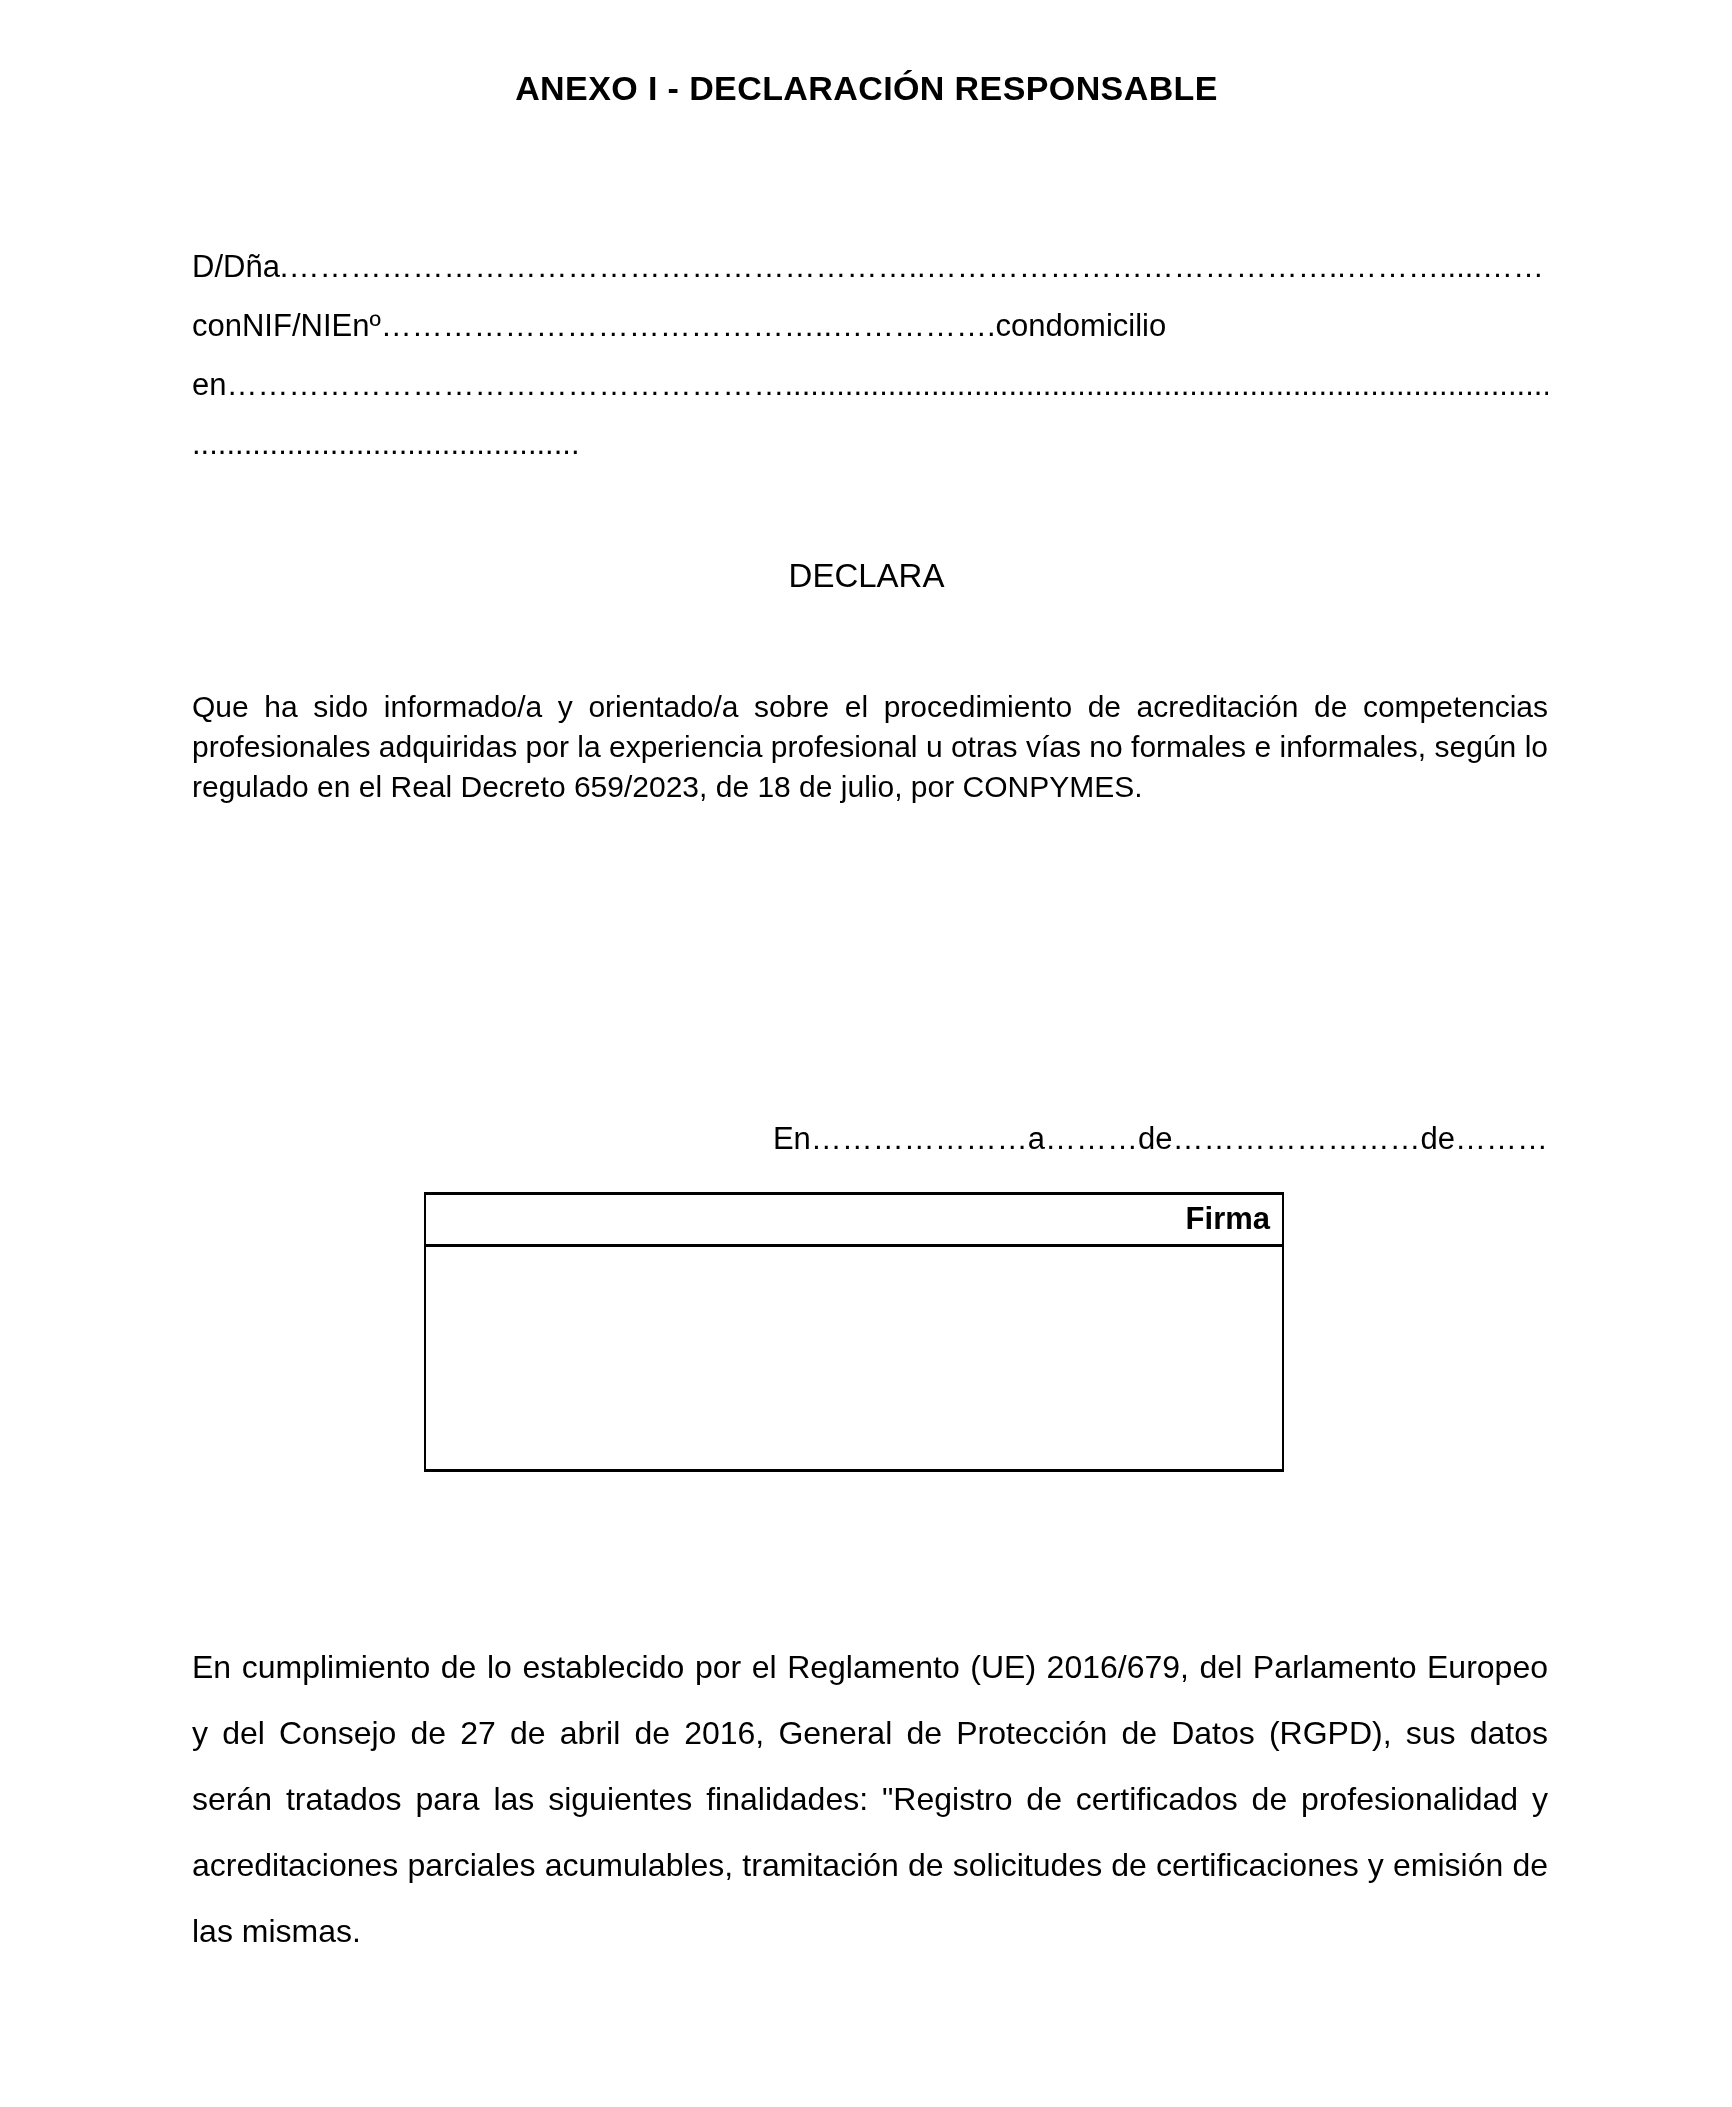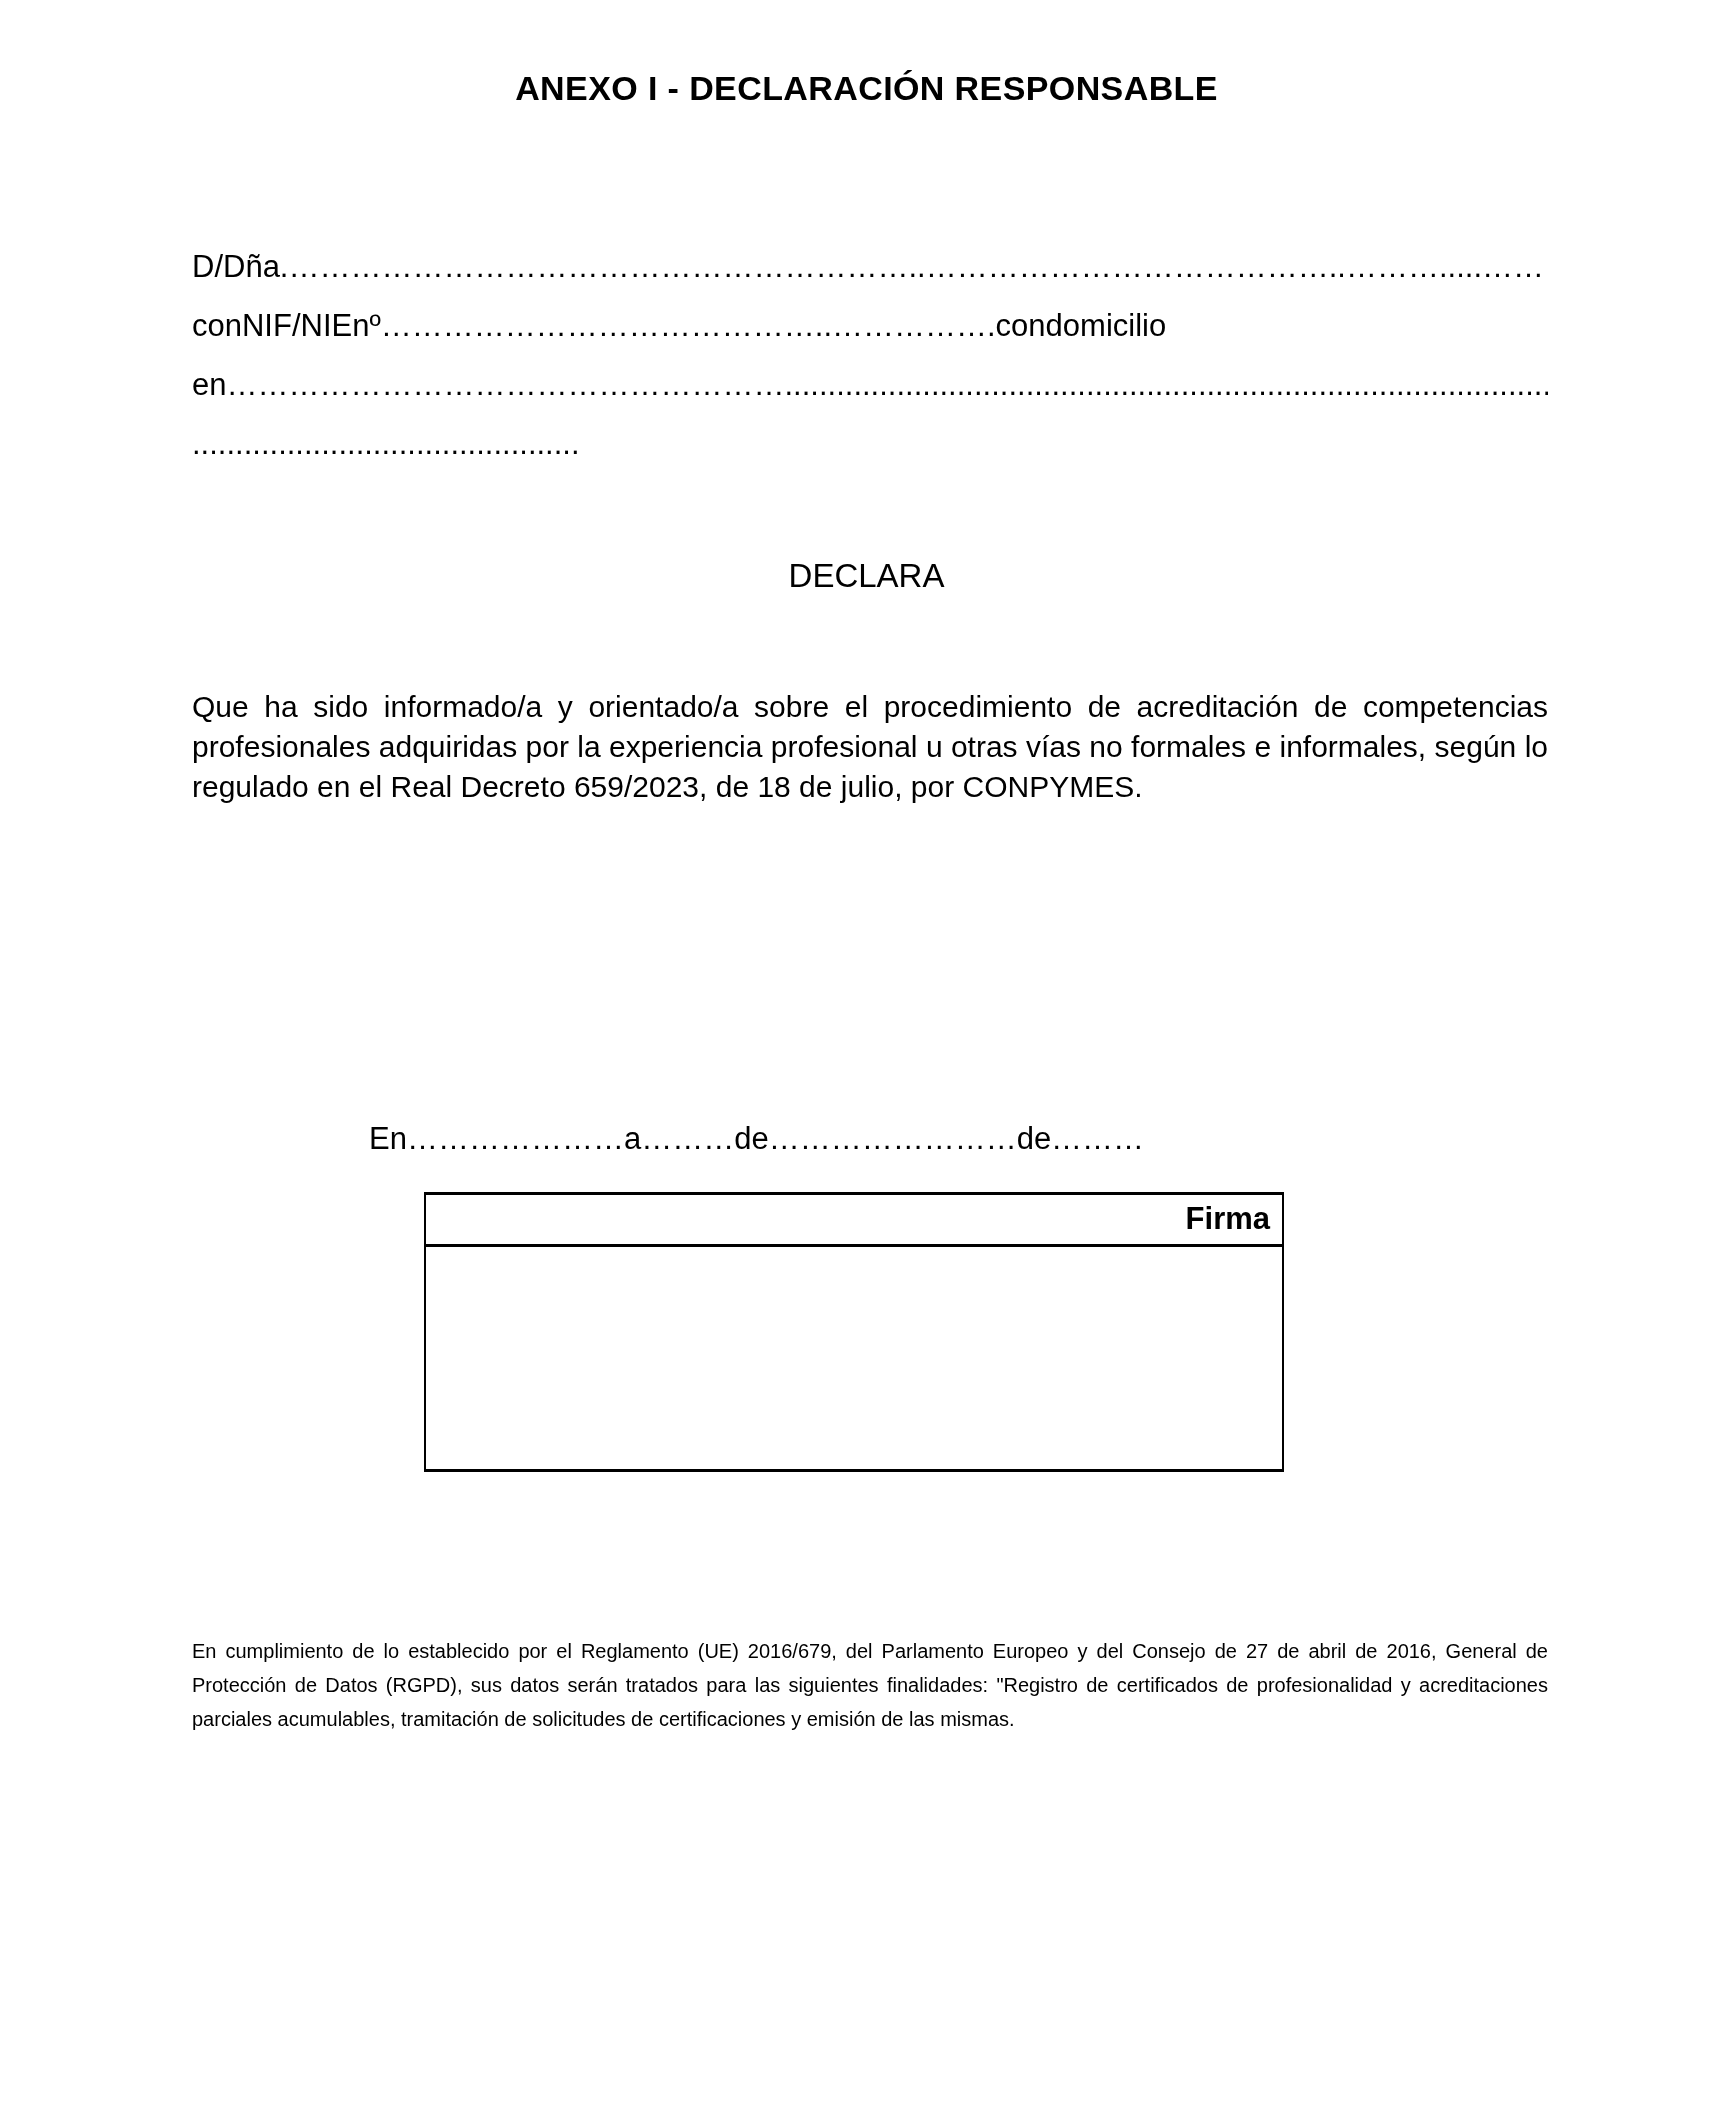--- a/index.html
+++ b/index.html
@@ -34,21 +34,21 @@
     text-align: center;
     font-size: 33px; font-weight: normal;
   }
 
   .para { font-size: 30px; line-height: 40px; text-align: justify; }
   .para-1 { top: 639px; }
   .para-2 { top: 891px; }
 
   .date-line {
     top: 1073px;
-    text-align: left;
+    text-align: right;
     padding-left: 177px;
     box-sizing: border-box;
     font-size: 31px;
     white-space: nowrap;
   }
 
   .firma-box {
     top: 1144px; left: 424px; width: 860px;
     border: 2.2px solid #000000;
     border-top-width: 3px;
@@ -59,21 +59,21 @@
   }
   .firma-header {
     border-bottom: 3.7px solid #000000;
     font-size: 31px; font-weight: bold;
     padding: 6px 12px 7.4px 12px;
   }
   .firma-area { height: 222px; }
 
   .privacy {
     top: 1586px;
-    font-size: 20px; line-height: 34px;
+    font-size: 32px; line-height: 66px;
     text-align: justify;
   }
 </style>
 </head>
 <body>
 
 <div class="page">
 
   <div class="abs title">ANEXO I - DECLARACIÓN RESPONSABLE</div>
 

